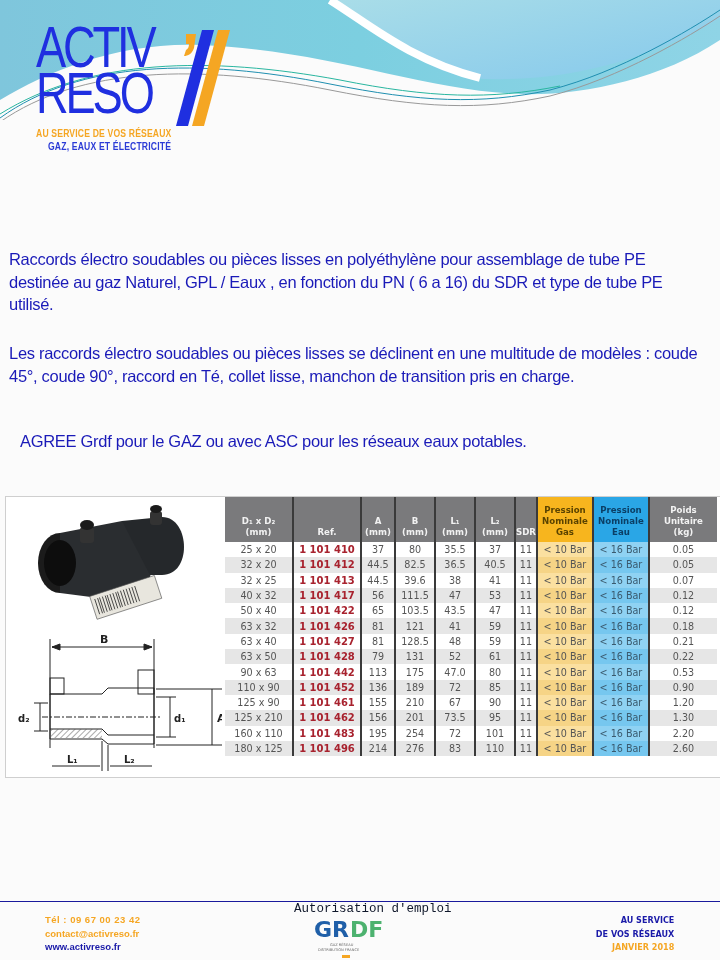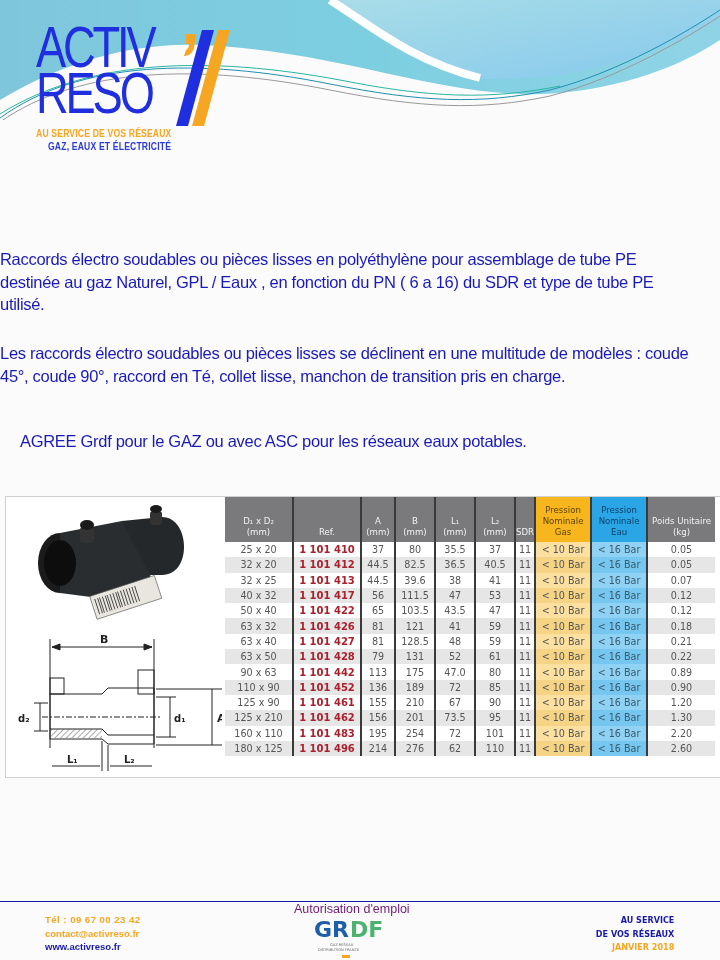--- a/index.html
+++ b/index.html
@@ -44,42 +44,42 @@
     position: absolute; right: 18px; top: 114px; text-align: right;
     color: #f5891f; font-weight: 700;
   }
   .title-line {
     display: block; font-size: 34px; line-height: 44px; letter-spacing: 1px;
     transform: scaleX(0.82); transform-origin: right top; white-space: nowrap;
   }
 
   
   .para {
-    position: absolute; left: 0; width: 700px;
+    position: absolute; left: 9px; width: 700px;
     color: #1a1ab8; font-size: 16.5px; line-height: 22.5px; letter-spacing: -0.3px;
   }
   .p1 { top: 248px; }
   .p2 { top: 342px; }
   .p3 { top: 430px; left: 20px; }
 
   
   .figure {
     position: absolute; left: 5px; top: 496px; width: 715px; height: 282px;
     background: #fff; border: 1px solid #cfcfcf; border-right: none;
   }
   .product-art { position: absolute; left: 6px; top: 6px; width: 210px; height: 270px; }
 
   
   table.spec {
     position: absolute; left: 219px; top: 0px;
     border-collapse: collapse; font-family: "DejaVu Sans", sans-serif;
     font-size: 9.6px; color: #555;
   }
   table.spec th {
-    background: #7a7a7c; color: #f2f2f2; font-weight: 400; font-size: 8.6px;
+    background: #7a7a7c; color: #f2f2f2; font-weight: 700; font-size: 8.6px;
     line-height: 11px; height: 45px; vertical-align: bottom; padding-bottom: 4px;
     text-align: center; border-left: 2px solid #3a3a3a;
   }
   table.spec th:first-child { border-left: none; }
   table.spec th.gas { background: #f7b51e; color: #5a4300; border-left: 2px solid #3a3a3a; }
   table.spec th.eau { background: #2aa6e6; color: #0b3f66; border-left: 2px solid #3a3a3a; }
   table.spec td {
     height: 15.3px; text-align: center; padding: 0 2px; line-height: 15px;
     border-left: 2px solid #3a3a3a; white-space: nowrap;
   }
@@ -90,21 +90,21 @@
   table.spec td.eau { background: #8fd2f3 !important; color: #3a5a6e; border-right: 2px solid #3a3a3a; }
   table.spec tr.alt td.gas { background: #f6d486 !important; }
   table.spec tr.alt td.eau { background: #76c7ef !important; }
 
   
   .footer-rule { position: absolute; left: 0; top: 901px; width: 720px; height: 1px; background: #1a1a9c; }
   .contact { position: absolute; left: 45px; top: 913px; font-size: 9.5px; font-weight: 700; line-height: 13.5px; }
   .contact .tel { color: #f5a623; letter-spacing: 0.5px; }
   .contact .mail { color: #f5a623; }
   .contact .web { color: #1a1aa8; }
-  .auth { position: absolute; left: 294px; top: 902px; font-family: Liberation Sans, sans-serif; font-size: 12.5px; color: #701a75; }
+  .auth { position: absolute; left: 294px; top: 902px; font-family: Liberation Mono, monospace; font-size: 12.5px; color: #0f172a; }
   .grdf { position: absolute; left: 310px; top: 915px; width: 90px; height: 45px; }
   .footer-right {
     position: absolute; right: 46px; top: 913px; text-align: right;
     font-size: 9.5px; font-weight: 700; line-height: 13.5px; font-family: "DejaVu Sans", sans-serif;
     transform: scaleX(0.85); transform-origin: right top;
   }
   .footer-right .l1, .footer-right .l2 { color: #1a1aa8; }
   .footer-right .l3 { color: #f5a623; }
 </style>
 </head>
@@ -338,21 +338,21 @@
           <tr>
             <td>90 x 63</td>
             <td class="ref">1 101 442</td>
             <td>113</td>
             <td>175</td>
             <td>47.0</td>
             <td>80</td>
             <td>11</td>
             <td class="gas">&lt; 10 Bar</td>
             <td class="eau">&lt; 16 Bar</td>
-            <td>0.89</td>
+            <td>0.53</td>
           </tr>
           <tr class="alt">
             <td>110 x 90</td>
             <td class="ref">1 101 452</td>
             <td>136</td>
             <td>189</td>
             <td>72</td>
             <td>85</td>
             <td>11</td>
             <td class="gas">&lt; 10 Bar</td>
@@ -393,21 +393,21 @@
             <td>11</td>
             <td class="gas">&lt; 10 Bar</td>
             <td class="eau">&lt; 16 Bar</td>
             <td>2.20</td>
           </tr>
           <tr class="alt">
             <td>180 x 125</td>
             <td class="ref">1 101 496</td>
             <td>214</td>
             <td>276</td>
-            <td>62</td>
+            <td>83</td>
             <td>110</td>
             <td>11</td>
             <td class="gas">&lt; 10 Bar</td>
             <td class="eau">&lt; 16 Bar</td>
             <td>2.60</td>
           </tr>
         </tbody>
     </table>
   </div>
 

